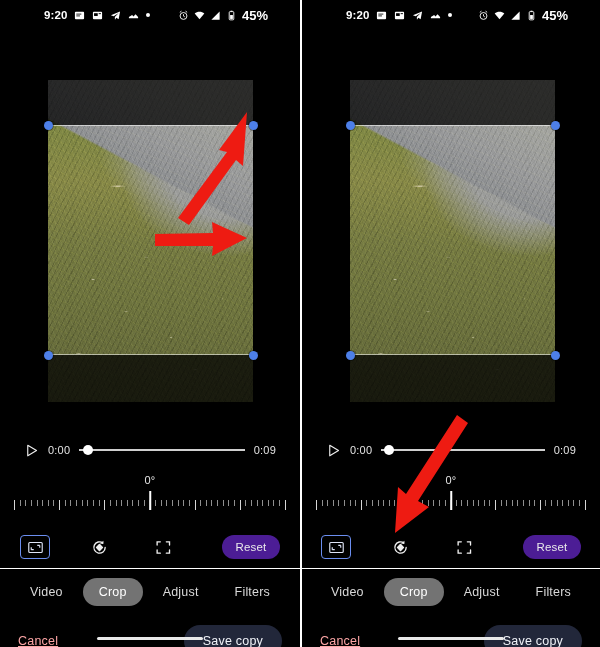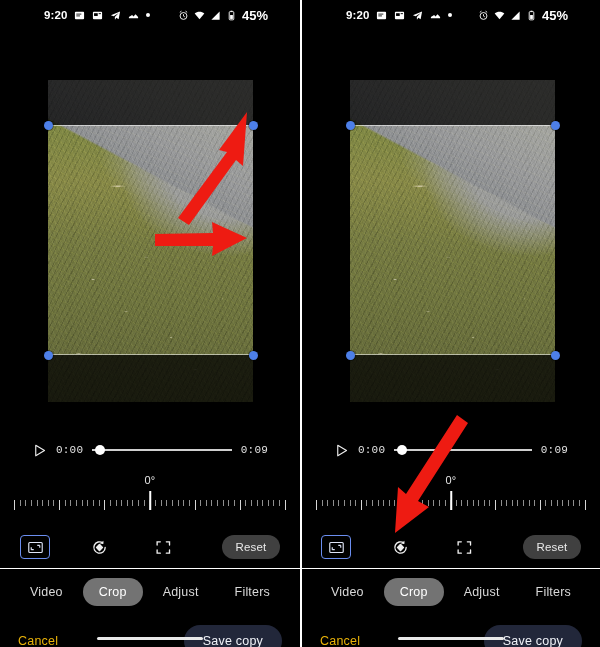--- a/index.html
+++ b/index.html
@@ -96,21 +96,21 @@
     background:#4d7fe8; box-shadow:0 0 0 1px rgba(0,0,0,.35);
   }
   .handle.tl { left:-4.5px; top:-4.5px; }
   .handle.tr { right:-4.5px; top:-4.5px; }
   .handle.bl { left:-4.5px; bottom:-4.5px; }
   .handle.br { right:-4.5px; bottom:-4.5px; }
 
   
   .playrow {
     height:40px; display:flex; align-items:center; gap:9px;
-    padding:0 32px; color:#e8e8e8;font-family:Liberation Mono, monospace;
+    padding:0 24px; color:#e8e8e8;
   }
   .play-btn { width:15px; height:15px; flex:none; }
   .tlabel { font-size:11px; color:#e3e3e3; letter-spacing:.2px; }
   .track { position:relative; flex:1; height:14px; display:flex; align-items:center; }
   .track-line { width:100%; height:1.5px; background:#cfcfcf; }
   .thumb {
     position:absolute; left:5px; width:10px; height:10px;
     border-radius:50%; background:#fff;
   }
 
@@ -136,21 +136,21 @@
     height:42px; display:flex; align-items:center; justify-content:center;
     gap:34px; padding:0 18px;
   }
   .tool-btn {
     width:30px; height:24px; display:flex; align-items:center; justify-content:center;
     border-radius:4px;
   }
   .tool-btn.active { border:1.5px solid #6b8ef0; }
   .tool-ic { width:17px; height:17px; display:block; }
   .reset-btn {
-    margin-left:10px; background:#404040; color:#eaeaea;
+    margin-left:10px; background:#4c1d95; color:#eaeaea;
     font-size:11.5px; padding:6px 13px; border-radius:15px;
     letter-spacing:.2px;
   }
 
   
   .tabsep { height:1px; background:#ffffff; }
   .tabbar {
     height:46px; display:flex; align-items:center; justify-content:center;
     gap:4px; padding:0 6px;
   }
@@ -158,21 +158,21 @@
     font-size:12.5px; color:#d9d9d9; padding:7px 16px;
     border-radius:15px; white-space:nowrap; letter-spacing:.2px;
   }
   .tab.selected { background:#737373; color:#fff; font-weight:500; }
 
   
   .actionbar {
     height:52px; display:flex; align-items:center;
     justify-content:space-between; padding:0 18px;
   }
-  .cancel { font-size:12.5px; color:#eab308; letter-spacing:.2px; }
+  .cancel { font-size:12.5px; color:#fca5a5; letter-spacing:.2px;text-decoration:underline; }
   .savecopy {
     background:#22273a; color:#f0f2f8; font-size:12.5px;
     padding:9px 19px; border-radius:18px; letter-spacing:.2px;
   }
   .homebar {
     position:absolute; bottom:7px; left:50%; transform:translateX(-50%);
     width:106px; height:3px; border-radius:2px; background:#e9e9e9;
   }
 
   

